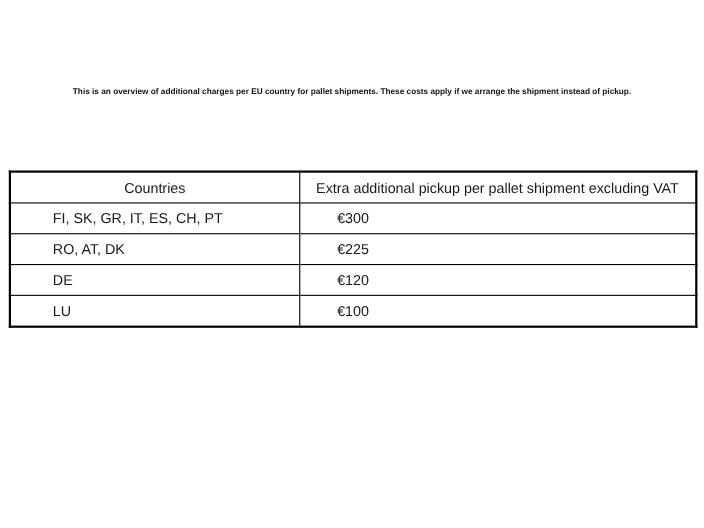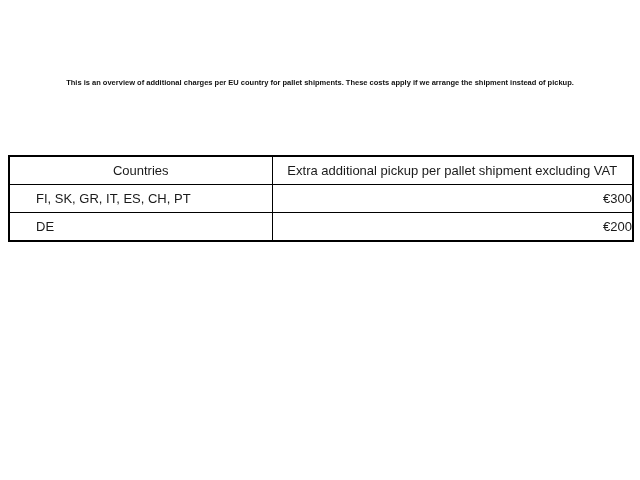--- a/index.html
+++ b/index.html
@@ -44,22 +44,22 @@
     height: 27px;
     font-size: 13px;
     font-weight: normal;
     vertical-align: middle;
     white-space: nowrap;
     overflow: hidden;
     padding: 0;
     color: #1a1a1a;
   }
   th { text-align: center; }
-  td.countries { text-align: left; padding-left: 26px; }
-  td.cost      { text-align: right; padding-left: 34px; }
+  td.countries { text-align: left; padding-left: 38px; }
+  td.cost      { text-align: left; padding-left: 34px; }
 </style>
 </head>
 <body>
 
 <div class="note">This is an overview of additional charges per EU country for pallet shipments. These costs apply if we arrange the shipment instead of pickup.</div>
 
 <table class="charges">
   <colgroup>
     <col class="c1">
     <col class="c2">
@@ -69,17 +69,25 @@
       <th>Countries</th>
       <th>Extra additional pickup per pallet shipment excluding VAT</th>
     </tr>
   </thead>
   <tbody>
     <tr>
       <td class="countries">FI, SK, GR, IT, ES, CH, PT</td>
       <td class="cost">€300</td>
     </tr>
     <tr>
+      <td class="countries">RO, AT, DK</td>
+      <td class="cost">€225</td>
+    </tr>
+    <tr>
       <td class="countries">DE</td>
-      <td class="cost">€200</td>
+      <td class="cost">€120</td>
+    </tr>
+    <tr>
+      <td class="countries">LU</td>
+      <td class="cost">€100</td>
     </tr>
   </tbody>
 </table>
 
 </body></html>

